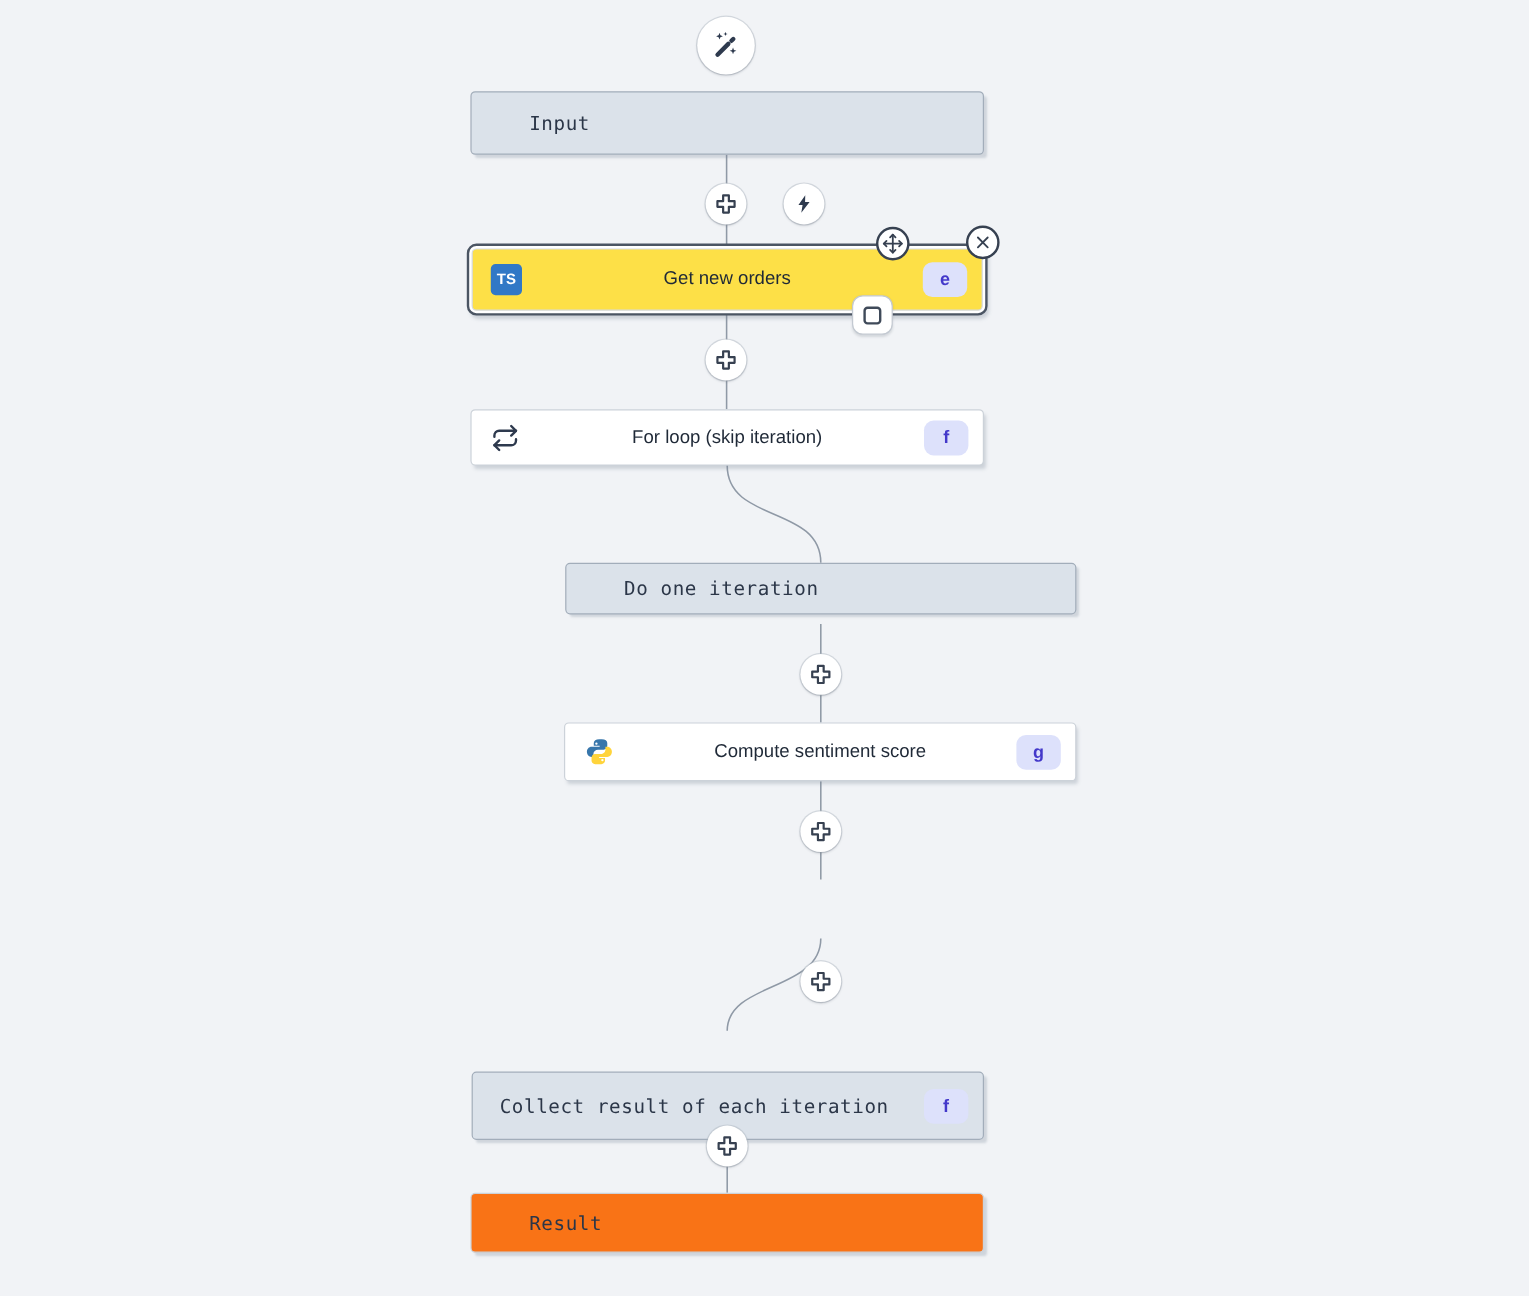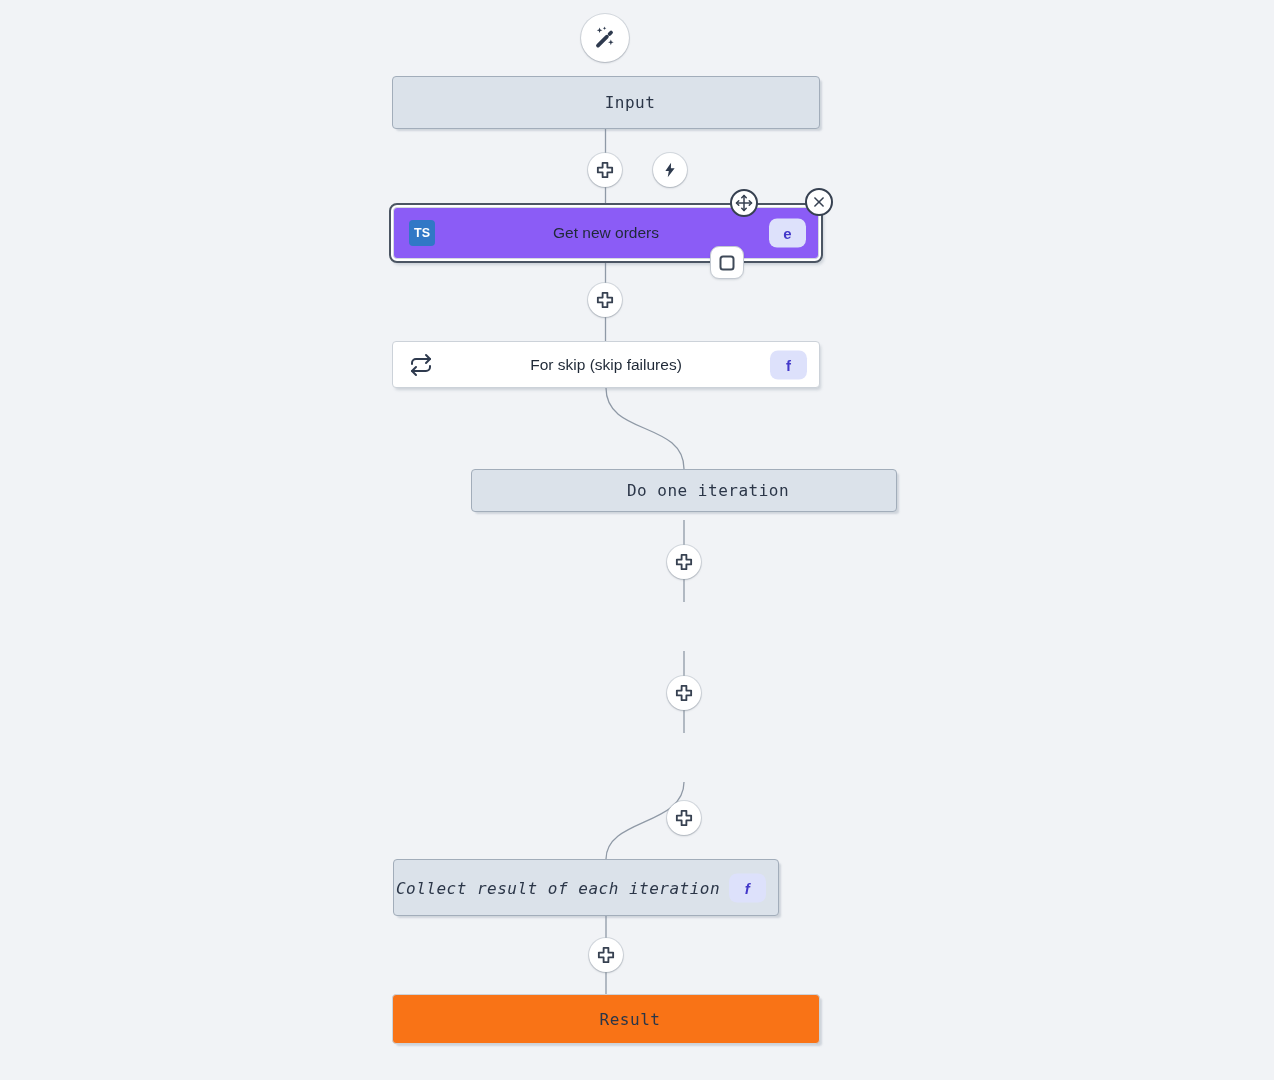--- a/index.html
+++ b/index.html
@@ -6,39 +6,39 @@
   html,body { width:1274px; height:1080px; }
   body { background:#f1f3f6; font-family:"Liberation Sans", sans-serif; overflow:hidden; }
   .canvas { position:relative; width:1274px; height:1080px; }
 
   svg.edges { position:absolute; left:0; top:0; z-index:0; }
   svg.edges path, svg.edges line { stroke:#8f99a6; stroke-width:1.3; fill:none; }
 
   
   .vnode { position:absolute; z-index:1; background:#dbe2ea; border:1px solid #a2adba;
            border-radius:4px; box-shadow:3px 3px 2px -1px rgba(120,134,150,.28);
-           display:flex; align-items:center; justify-content:center;
+           display:flex; align-items:center; justify-content:flex-start;
            font-family:"DejaVu Sans Mono", monospace; font-size:16px; color:#2b3648;
            letter-spacing:.5px;padding-left:48px; }
   .wnode { position:absolute; z-index:1; background:#ffffff; border:1px solid #ccd2d9;
            border-radius:4px; box-shadow:2px 3px 3px -1px rgba(120,134,150,.30);
            font-family:"Liberation Sans", sans-serif; font-size:15.5px; color:#1f2937; }
   .wnode .label, .sel-inner .label { position:absolute; left:0; right:0; top:50%;
            transform:translateY(-50%); text-align:center; }
   .node-icon { position:absolute; left:15px; top:50%; transform:translateY(-50%);
            width:26px; height:26px; display:flex; align-items:center; justify-content:center; }
   .badge { position:absolute; right:12px; top:50%; transform:translateY(-50%);
            width:37px; height:29px; border-radius:8px; background:#dde1fb;
            display:flex; align-items:center; justify-content:center;
            font-family:"Liberation Sans", sans-serif; font-size:15px; font-weight:bold; color:#4338ca; }
 
   
   .sel-node { position:absolute; z-index:3; border:2.5px solid #4b5563; border-radius:8px;
            background:#ffffff; padding:2px; box-shadow:2px 3px 3px -1px rgba(120,134,150,.30); }
-  .sel-inner { position:relative; width:100%; height:100%; background:#8b5cf6;
+  .sel-inner { position:relative; width:100%; height:100%; background:#fde047;
            border:1px solid #d5dae0; border-radius:4px; font-size:15.5px; color:#1f2937; }
 
   
   .circle-btn { position:absolute; z-index:4; background:#ffffff; border-radius:50%;
            display:flex; align-items:center; justify-content:center;
            box-shadow:0 1px 2px rgba(50,60,75,.25), 0 0 0 1px rgba(180,188,198,.45); }
   .plus-btn { width:34px; height:34px; }
   .tool-circle { width:28px; height:28px; border:2px solid #374151; box-shadow:none; }
 
   .frame-btn { position:absolute; z-index:5; width:34px; height:33px; background:#ffffff;
@@ -149,55 +149,65 @@
 
   <div class="wnode" style="left:392px; top:341px; width:428px; height:47px;">
     <span class="node-icon">
       <svg width="24" height="24" viewBox="0 0 24 24" fill="none" stroke="#2e3a4e" stroke-width="2" stroke-linecap="round" stroke-linejoin="round">
         <path d="m17 2 4 4-4 4"></path>
         <path d="M3 11v-1a4 4 0 0 1 4-4h14"></path>
         <path d="m7 22-4-4 4-4"></path>
         <path d="M21 13v1a4 4 0 0 1-4 4H3"></path>
       </svg>
     </span>
-    <span class="label">For skip (skip failures)</span>
+    <span class="label">For loop (skip iteration)</span>
     <span class="badge">f</span>
   </div>
 
   <div class="vnode" style="left:471px; top:469px; width:426px; height:43px;">
     <span>Do one iteration</span>
   </div>
 
   <div class="circle-btn plus-btn" style="left:667px; top:545px;">
     <span style="display:flex;">
       <svg width="22" height="22" viewBox="0 0 24 24">
         <path d="M9.4 4.2h5.2v5.2H19.8v5.2H14.6V19.8H9.4V14.6H4.2V9.4h5.2z" fill="#ffffff" stroke="#374151" stroke-width="2" stroke-linejoin="round"></path>
       </svg>
     </span>
   </div>
 
+  <div class="wnode" style="left:470px; top:602px; width:427px; height:49px;">
+    <span class="node-icon">
+      <svg width="25" height="25" viewBox="0 0 24 24">
+        <path fill="#3776ab" d="M11.9 2c-2.7 0-4.4 1.2-4.4 3v2.1h4.7v.8H5.7C3.7 7.9 2 9.6 2 12s1.7 4.1 3.7 4.1h1.5v-2.4c0-1.9 1.7-3.4 3.7-3.4h4.5c1.6 0 2.9-1.3 2.9-2.9V5c0-1.8-1.6-3-4.4-3zM9.6 4.5a.95.95 0 1 1 0 1.9.95.95 0 0 1 0-1.9z"></path>
+        <path fill="#ffd43b" d="M12.1 22c2.7 0 4.4-1.2 4.4-3v-2.1h-4.7v-.8h6.5c2 0 3.7-1.7 3.7-4.1s-1.7-4.1-3.7-4.1h-1.5v2.4c0 1.9-1.7 3.4-3.7 3.4H8.6c-1.6 0-2.9 1.3-2.9 2.9V19c0 1.8 1.6 3 4.4 3zm2.3-2.4a.95.95 0 1 1 0-1.9.95.95 0 0 1 0 1.9z"></path>
+      </svg>
+    </span>
+    <span class="label">Compute sentiment score</span>
+    <span class="badge">g</span>
+  </div>
 
   <div class="circle-btn plus-btn" style="left:667px; top:676px;">
     <span style="display:flex;">
       <svg width="22" height="22" viewBox="0 0 24 24">
         <path d="M9.4 4.2h5.2v5.2H19.8v5.2H14.6V19.8H9.4V14.6H4.2V9.4h5.2z" fill="#ffffff" stroke="#374151" stroke-width="2" stroke-linejoin="round"></path>
       </svg>
     </span>
   </div>
 
 
   <div class="circle-btn plus-btn" style="left:667px; top:801px;">
     <span style="display:flex;">
       <svg width="22" height="22" viewBox="0 0 24 24">
         <path d="M9.4 4.2h5.2v5.2H19.8v5.2H14.6V19.8H9.4V14.6H4.2V9.4h5.2z" fill="#ffffff" stroke="#374151" stroke-width="2" stroke-linejoin="round"></path>
       </svg>
     </span>
   </div>
 
-  <div class="vnode" style="left:393px; top:859px; width:386px; height:57px;font-style:italic;">
+  <div class="vnode" style="left:393px; top:893px; width:427px; height:57px;">
     <span class="collect-label">Collect result of each iteration</span>
     <span class="badge">f</span>
   </div>
 
   <div class="circle-btn plus-btn" style="left:589px; top:938px;">
     <span style="display:flex;">
       <svg width="22" height="22" viewBox="0 0 24 24">
         <path d="M9.4 4.2h5.2v5.2H19.8v5.2H14.6V19.8H9.4V14.6H4.2V9.4h5.2z" fill="#ffffff" stroke="#374151" stroke-width="2" stroke-linejoin="round"></path>
       </svg>
     </span>

